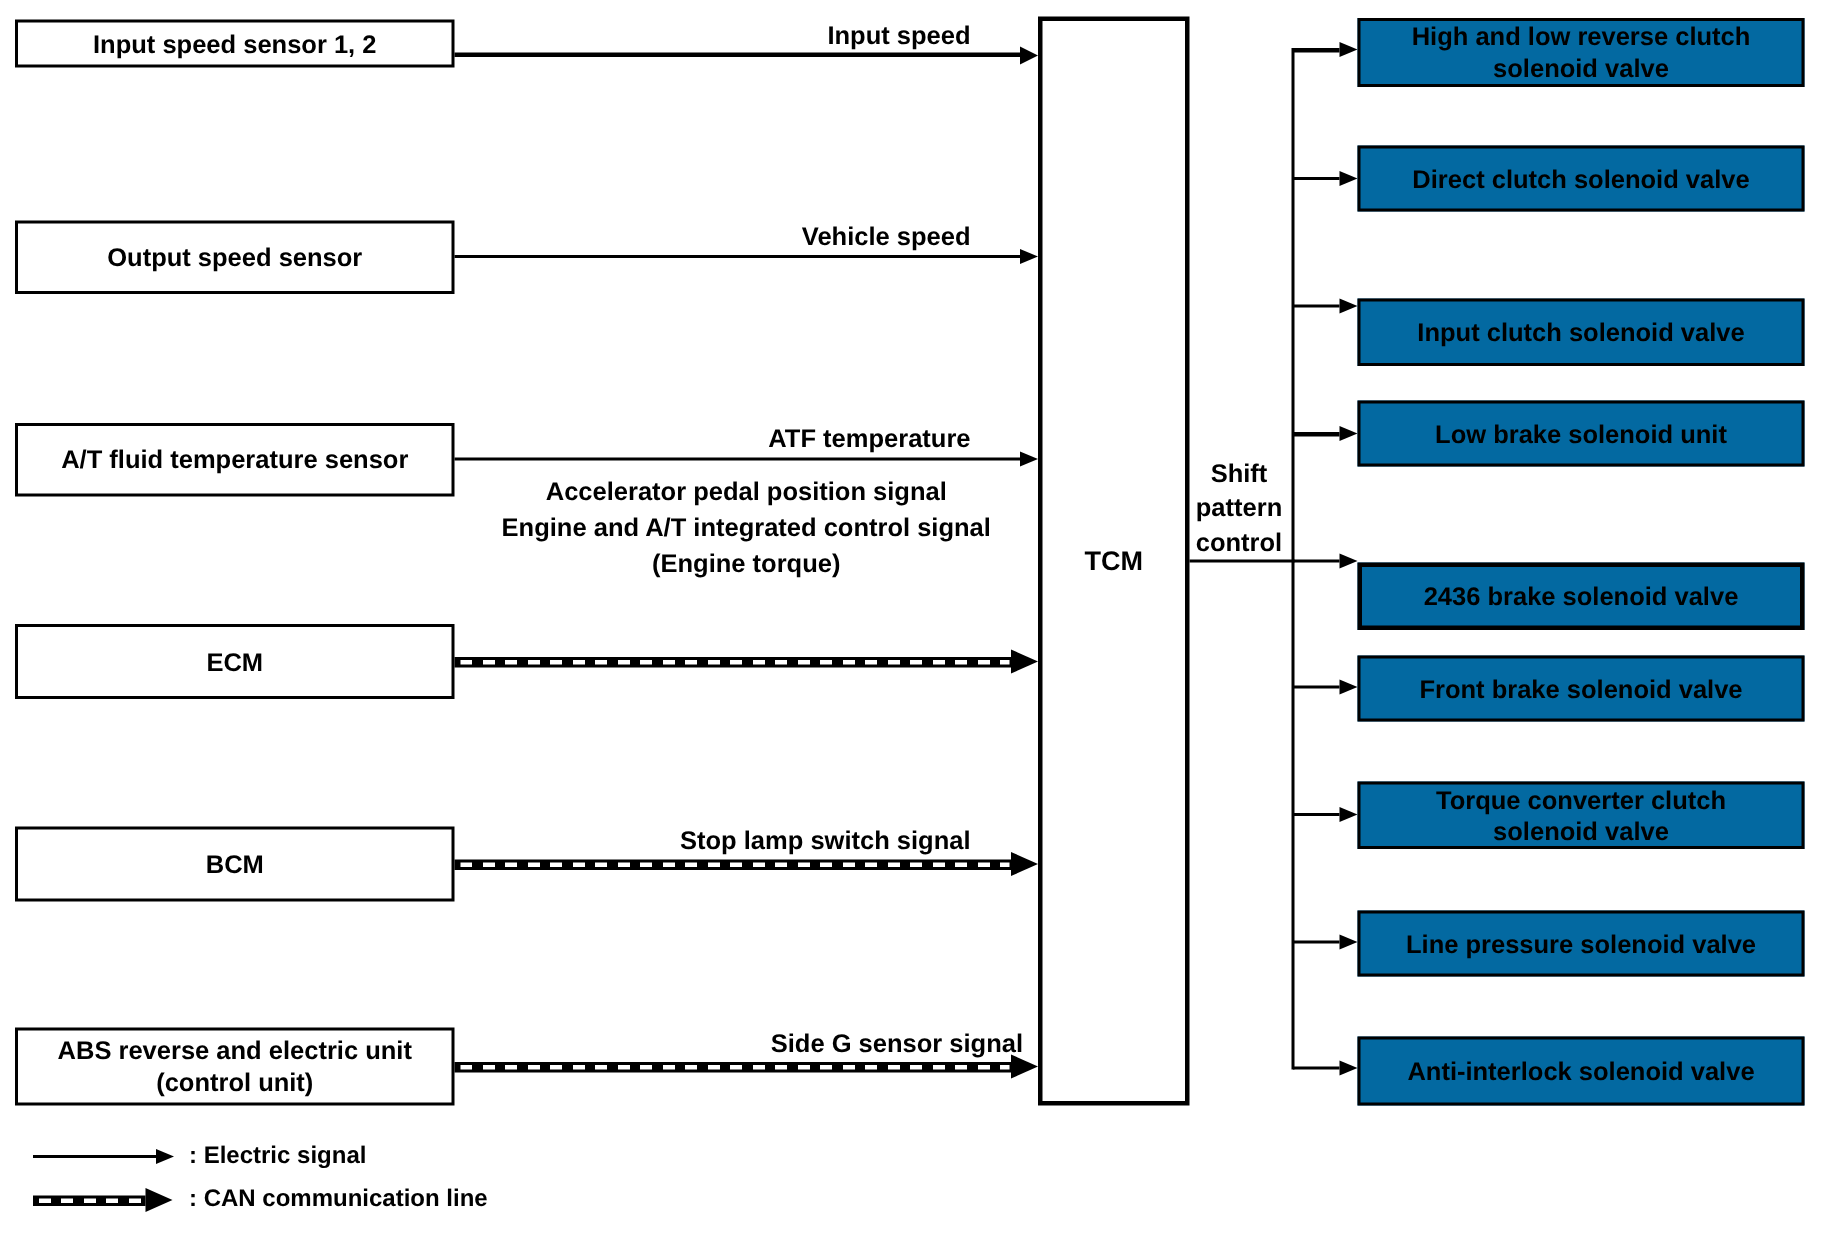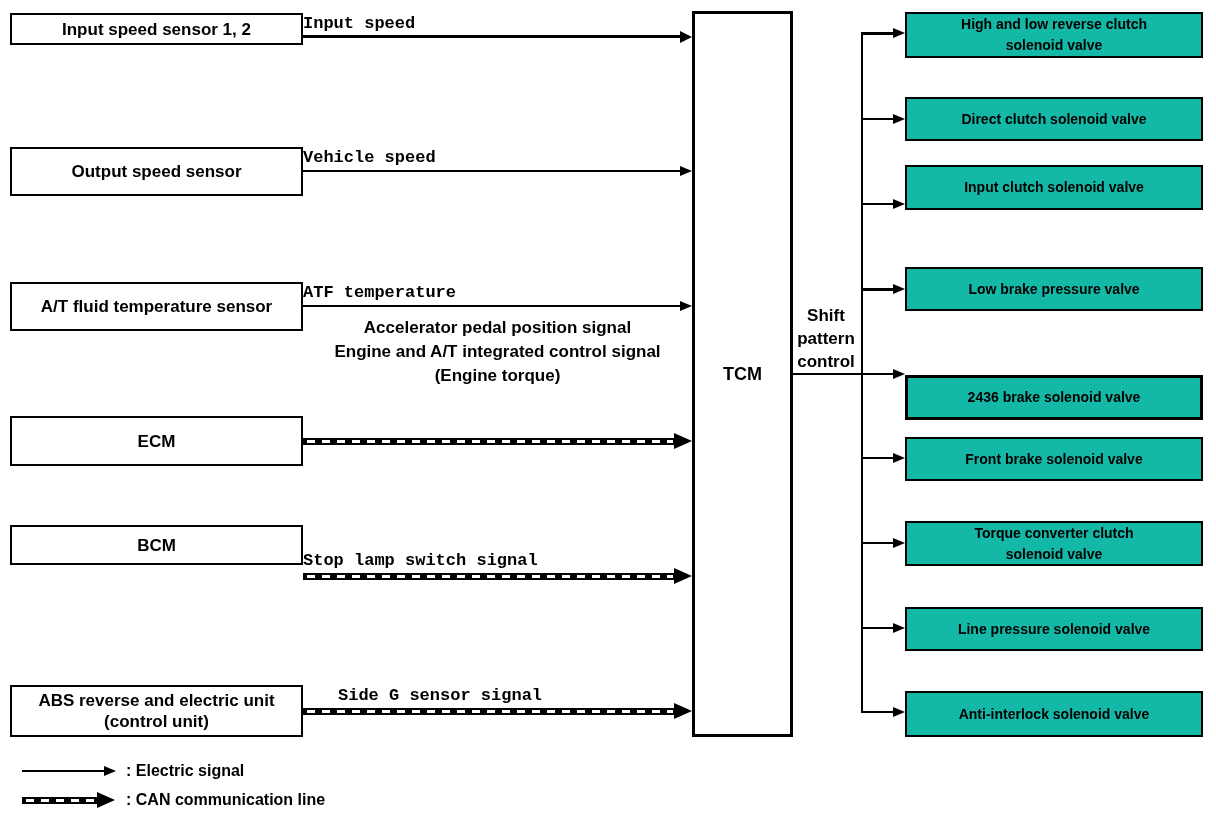--- a/index.html
+++ b/index.html
@@ -9,44 +9,44 @@
   .box{
     position:absolute;left:10px;width:293px;
     border:2px solid #000;background:#fff;box-sizing:border-box;
     display:flex;flex-direction:column;align-items:center;justify-content:center;
     text-align:center;font-weight:bold;font-size:17px;
   }
   .box span{display:block;line-height:21px;}
 
   .outbox{
     position:absolute;left:905px;width:298px;
-    border:2px solid #000;background:#14b8a6;box-sizing:border-box;
+    border:2px solid #000;background:#0369a1;box-sizing:border-box;
     display:flex;flex-direction:column;align-items:center;justify-content:center;
-    text-align:center;font-weight:bold;font-size:14px;
+    text-align:center;font-weight:bold;font-size:17px;
   }
   .outbox span{display:block;line-height:21px;}
   .outbox.bold{border-width:3px;}
 
   .hline{position:absolute;background:#000;height:2px;}
   .vline{position:absolute;background:#000;width:2px;}
 
   .ah{position:absolute;width:0;height:0;
       border-top:5px solid transparent;border-bottom:5px solid transparent;
       border-left:12px solid #000;}
   .ah.mid{border-top-width:6px;border-bottom-width:6px;border-left-width:12px;}
   .ah.big{border-top-width:8px;border-bottom-width:8px;border-left-width:18px;}
 
   .canbar{position:absolute;height:7px;background:#000;}
   .canbar::after{
     content:"";position:absolute;left:4px;right:2px;top:2px;bottom:2px;
     background:repeating-linear-gradient(90deg,#fff 0 8px,#000 8px 15px);
   }
 
-  .siglabel{position:absolute;left:303px;width:344px;text-align:left;
-            font-weight:bold;font-size:17px;line-height:21px;font-family:Liberation Mono, monospace;}
+  .siglabel{position:absolute;left:303px;width:344px;text-align:right;
+            font-weight:bold;font-size:17px;line-height:21px;}
   .sigblock{position:absolute;left:303px;width:389px;text-align:center;
             font-weight:bold;font-size:17px;}
   .sigblock div{line-height:24px;}
 
   .tcm{
     position:absolute;left:692px;top:11px;width:101px;height:726px;
     border:3px solid #000;background:#fff;box-sizing:border-box;
     display:flex;align-items:center;justify-content:center;
     font-weight:bold;font-size:18px;
   }
@@ -67,21 +67,21 @@
   </div>
   <div class="box" style="top:147px;height:49px;">
     <span>Output speed sensor</span>
   </div>
   <div class="box" style="top:282px;height:49px;">
     <span>A/T fluid temperature sensor</span>
   </div>
   <div class="box" style="top:416px;height:50px;">
     <span>ECM</span>
   </div>
-  <div class="box" style="top:525px;height:40px;">
+  <div class="box" style="top:551px;height:50px;">
     <span>BCM</span>
   </div>
   <div class="box" style="top:685px;height:52px;">
     <span>ABS reverse and electric unit</span>
     <span>(control unit)</span>
   </div>
 
   <div class="siglabel" style="top:13px;">Input speed</div>
   <div class="hline" style="left:303px;top:35px;width:378px;height:3px;"></div>
   <div class="ah mid" style="left:680px;top:31px;"></div>
@@ -151,25 +151,25 @@
   <div class="hline" style="left:862px;top:711px;width:31px;"></div>
   <div class="ah" style="left:893px;top:707px;"></div>
 
   <div class="outbox" style="top:12px;height:46px;">
     <span>High and low reverse clutch</span>
     <span>solenoid valve</span>
   </div>
   <div class="outbox" style="top:97px;height:44px;">
     <span>Direct clutch solenoid valve</span>
   </div>
-  <div class="outbox" style="top:165px;height:45px;">
+  <div class="outbox" style="top:199px;height:45px;">
     <span>Input clutch solenoid valve</span>
   </div>
   <div class="outbox" style="top:267px;height:44px;">
-    <span>Low brake pressure valve</span>
+    <span>Low brake solenoid unit</span>
   </div>
   <div class="outbox bold" style="top:351px;height:45px;margin-top:24px;">
     <span>2436 brake solenoid valve</span>
   </div>
   <div class="outbox" style="top:437px;height:44px;">
     <span>Front brake solenoid valve</span>
   </div>
   <div class="outbox" style="top:521px;height:45px;">
     <span>Torque converter clutch</span>
     <span>solenoid valve</span>

